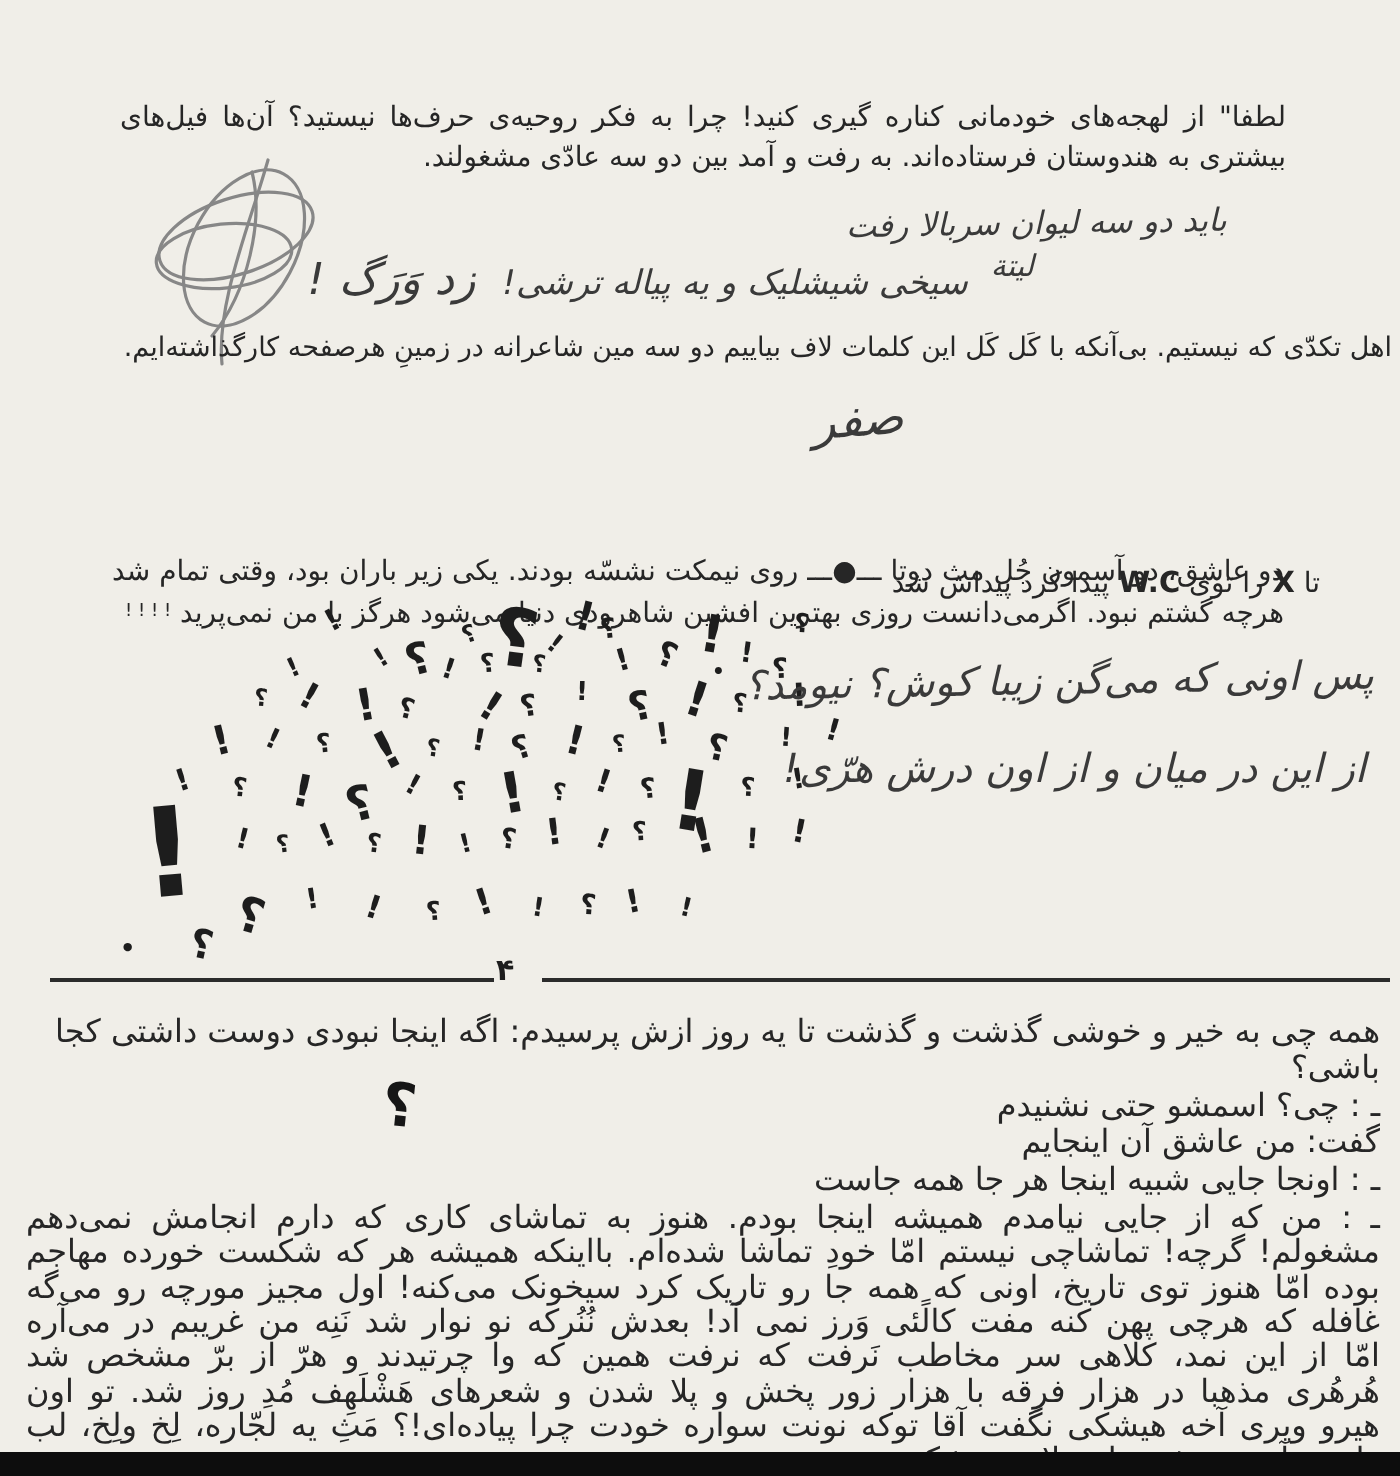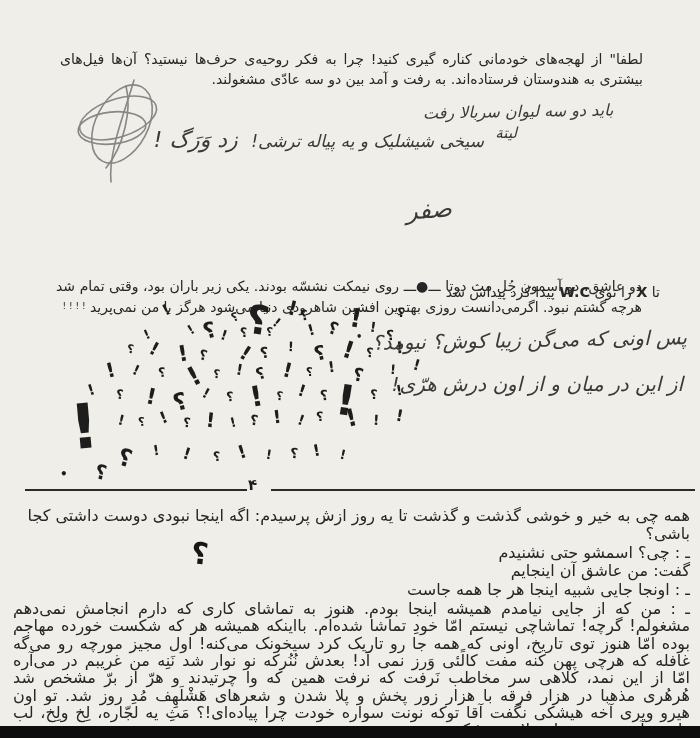--- a/index.html
+++ b/index.html
@@ -56,20 +56,21 @@
     </g>
   </svg>
 
   <div class="abs hand hand-a">باید دو سه لیوان سربالا رفت</div>
   <div class="abs hand hand-b nowrap">
     <span class="raised">لیتة</span>
     <span>سیخی شیشلیک و یه پیاله ترشی!</span>
     <span class="big">زد وَرَگ !</span>
   </div>
 
+  <div class="abs printed nowrap para2">اهل تکدّی که نیستیم. بی‌آنکه با کَل کَل این کلمات لاف بیاییم دو سه مین شاعرانه در زمینِ هرصفحه کارگذاشته‌ایم.</div>
 
   <div class="abs hand hand-zero">صفر</div>
 
   <div class="abs printed justify para3">
     <span>دو عاشق، دو آسمون جُل مث دوتا ـــ●ـــ روی نیمکت نشسّه بودند. یکی زیر باران بود، وقتی تمام شد هرچه گشتم نبود. اگرمی‌دانست روزی بهترین افشین شاهرودی دنیا می‌شود هرگز با من نمی‌پرید</span>
     <span class="tiny-ex">! ! ! !</span>
   </div>
 
   <div class="abs printed nowrap wc-line">
     <span>تا </span><span class="lat">X</span><span> را توی </span><span class="lat">W.C</span><span> پیدا کرد پیداش شد</span>

